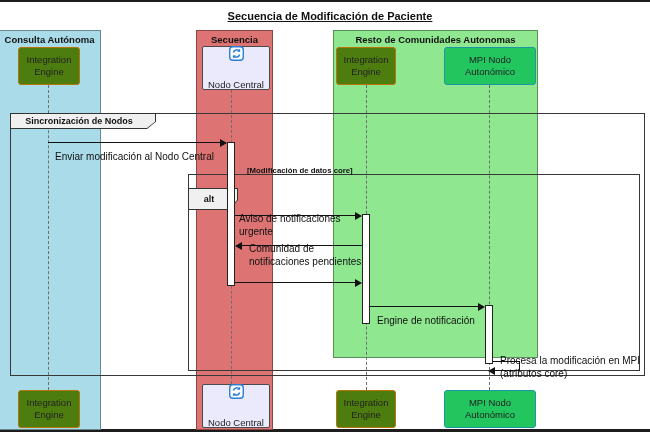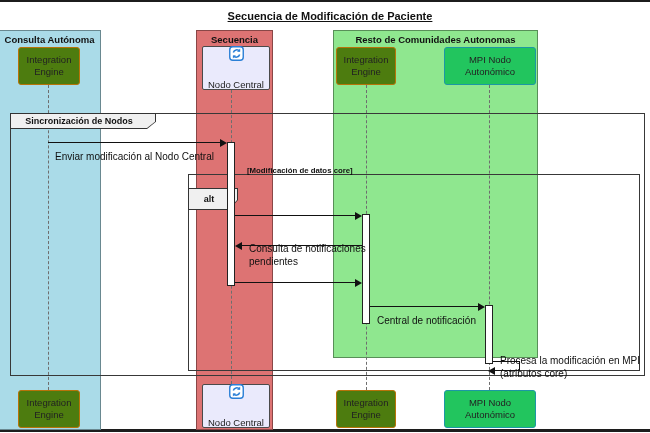--- a/index.html
+++ b/index.html
@@ -89,31 +89,32 @@
   <div class="guard" style="left:247px;top:166px;">[Modificación de datos core]</div>
 
   <div class="activation" style="left:227px;top:142px;height:144px;"></div>
   <div class="activation" style="left:362px;top:214px;height:110px;"></div>
   <div class="activation" style="left:485px;top:305px;height:59px;"></div>
 
   <div class="msg" style="left:55px;top:130px;white-space:nowrap;">Enviar modificación al Nodo Central</div>
   <div class="hline" style="left:48px;top:142px;width:172px;"></div>
   <div class="arr-r" style="left:220px;top:139px;"></div>
 
+  <div class="msg" style="left:239px;top:192px;width:115px;">Aviso de notificaciones urgente</div>
   <div class="hline" style="left:235px;top:215px;width:120px;"></div>
   <div class="arr-r" style="left:355px;top:212px;"></div>
 
-  <div class="msg" style="left:249px;top:222px;width:125px;">Consulta de notificaciones pendientes</div>
+  <div class="msg" style="left:249px;top:222px;width:125px;">Comunidad de notificaciones pendientes</div>
   <div class="hline" style="left:242px;top:245px;width:120px;"></div>
   <div class="arr-l" style="left:235px;top:242px;"></div>
 
   <div class="hline" style="left:235px;top:282px;width:120px;"></div>
   <div class="arr-r" style="left:355px;top:279px;"></div>
 
-  <div class="msg" style="left:377px;top:294px;white-space:nowrap;">Central de notificación</div>
+  <div class="msg" style="left:377px;top:294px;white-space:nowrap;">Engine de notificación</div>
   <div class="hline" style="left:370px;top:306px;width:108px;"></div>
   <div class="arr-r" style="left:478px;top:303px;"></div>
 
   <div class="msg" style="left:500px;top:334px;width:150px;">Procesa la modificación en MPI (atributos core)</div>
   <div class="hline" style="left:493px;top:361px;width:27px;"></div>
   <div class="vline" style="left:519px;top:361px;height:10px;"></div>
   <div class="hline" style="left:495px;top:370px;width:25px;"></div>
   <div class="arr-l" style="left:488px;top:367px;"></div>
 
   <div class="pbox orange" style="left:18px;top:390px;width:62px;height:38px;">Integration Engine</div>

